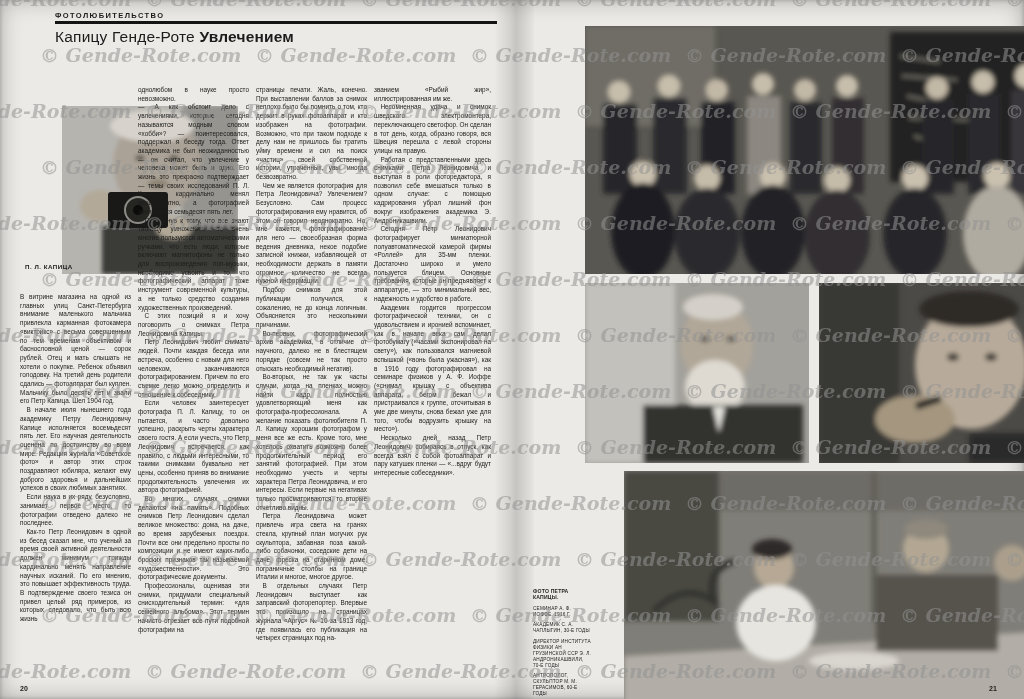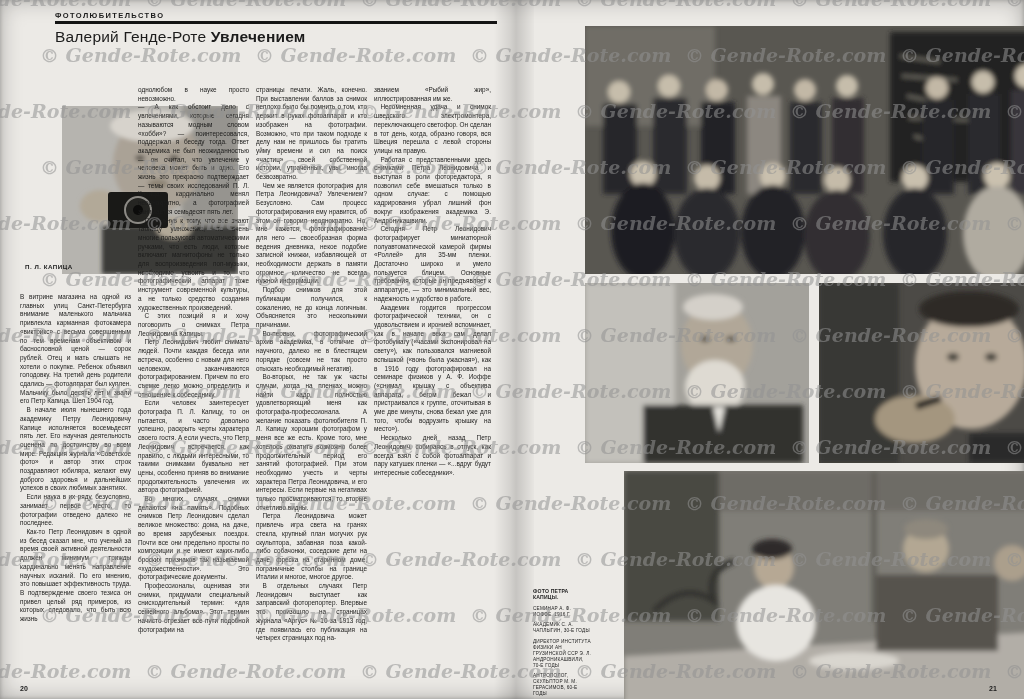--- a/index.html
+++ b/index.html
@@ -49,21 +49,21 @@
     font-size:19px;color:rgba(145,145,145,.55);white-space:nowrap;}
 </style>
 </head>
 <body>
 
 <div class="spread">
 
   <section class="page page-left">
     <div class="kicker">ФОТОЛЮБИТЕЛЬСТВО</div>
     <div class="hrule"></div>
-    <h1 class="headline"><span>Валерий Генде-Роте </span><span class="t">Увлечением</span></h1>
+    <h1 class="headline"><span>Капицу Генде-Роте </span><span class="t">Увлечением</span></h1>
 
     <figure class="photo ph-kapitsa">
       <svg viewBox="0 0 176 168" preserveAspectRatio="none">
         <defs>
             <filter id="b1" x="-20%" y="-20%" width="140%" height="140%">
               <feGaussianBlur stdDeviation="2.2"></feGaussianBlur>
             </filter>
           </defs>
         <rect width="176" height="168" fill="#b6b4af"></rect>
         <g filter="url(#b1)">

